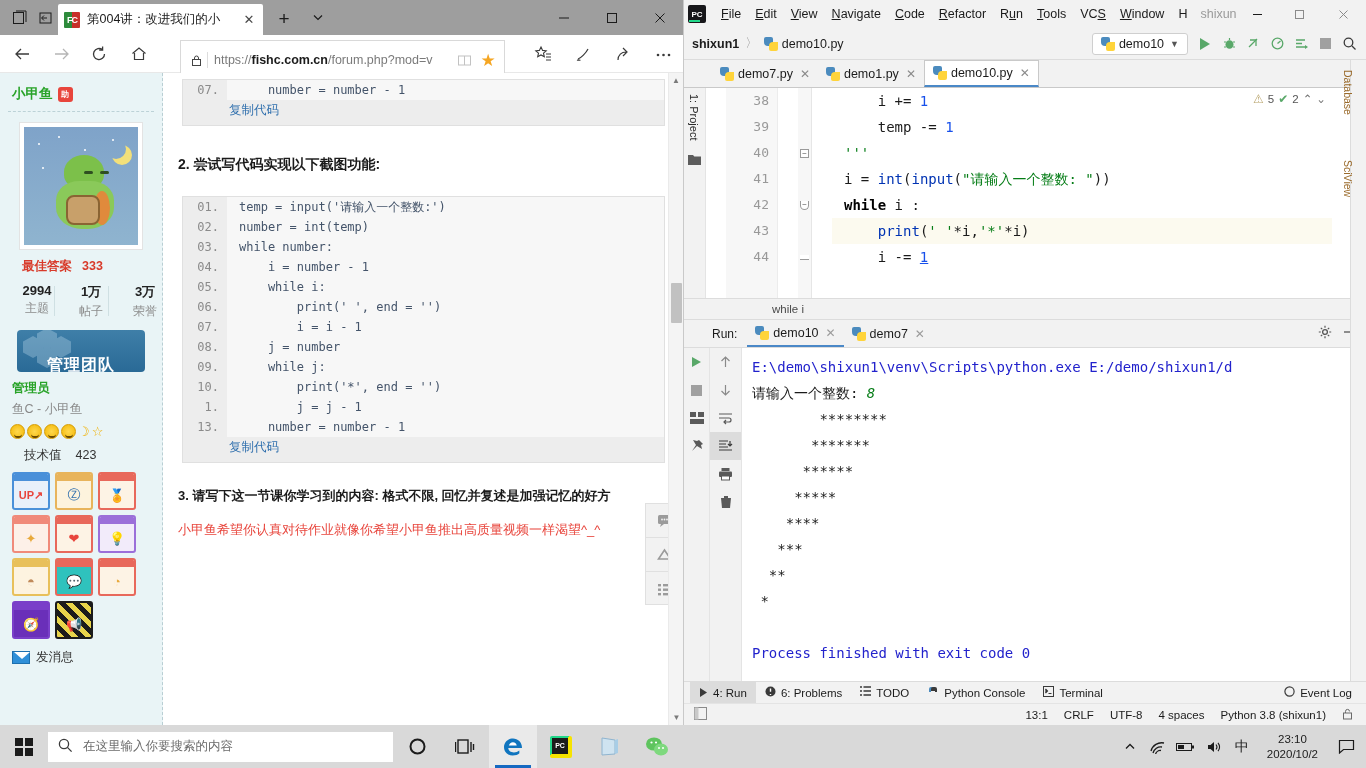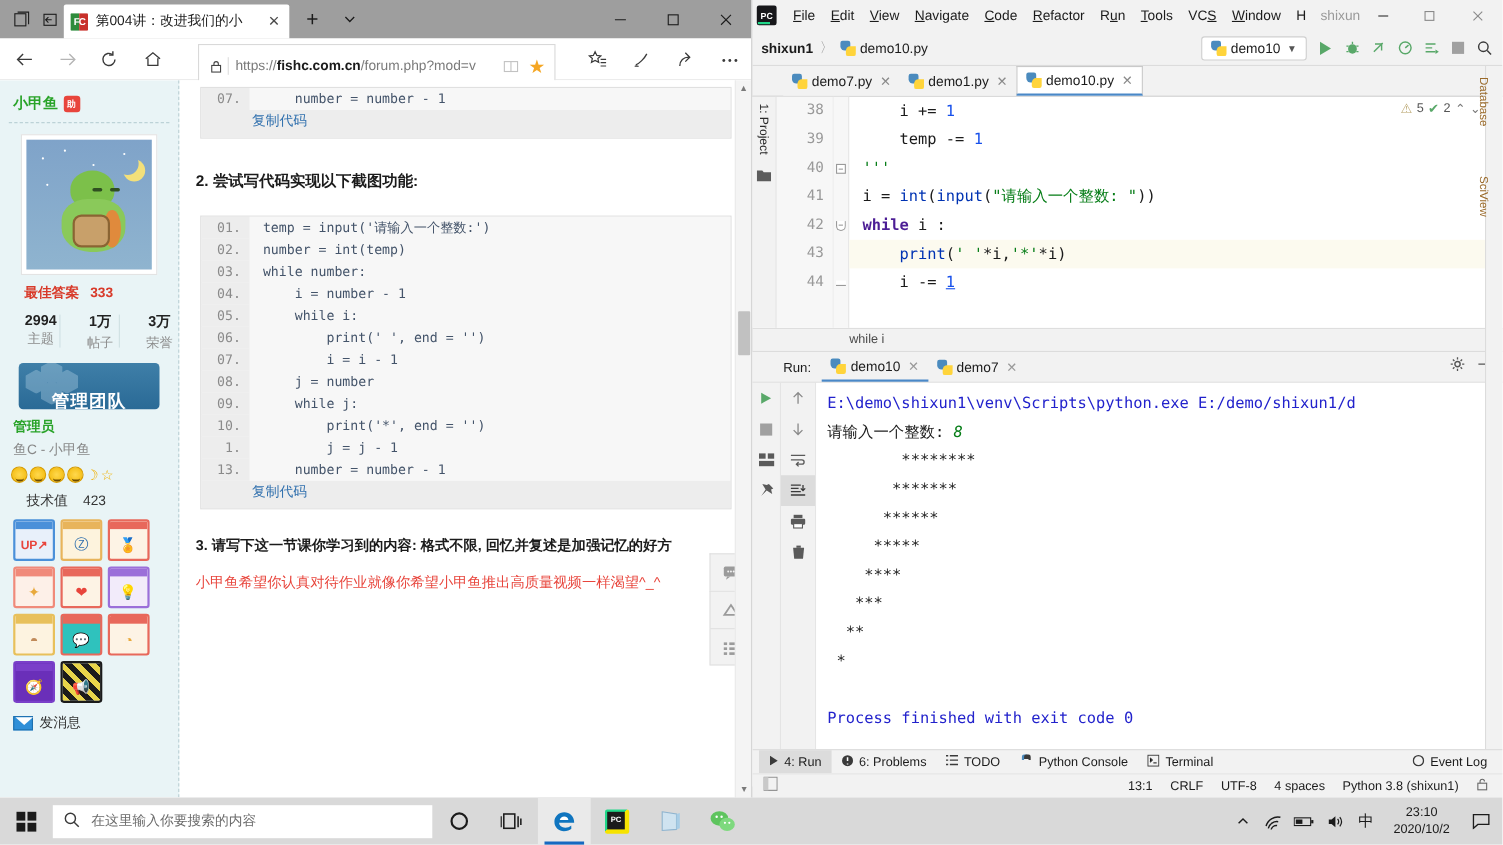--- a/index.html
+++ b/index.html
@@ -132,32 +132,32 @@
   .runcfg .cv { margin-left:6px; font-size:9px; color:#555; }
   .tbtns { display:flex; align-items:center; gap:2px; padding:0 6px; }
   .tbtn { width:22px; height:22px; display:flex; align-items:center; justify-content:center; }
   .tri { width:0; height:0; border-left:10px solid #59a869; border-top:6px solid transparent; border-bottom:6px solid transparent; }
 
   .pc-tabs { height:28px; background:#f2f2f2; display:flex; align-items:flex-end; padding-left:28px; border-bottom:1px solid #c9c9c9; }
   .pc-tab { height:27px; display:flex; align-items:center; padding:0 8px; font-size:12.5px; color:#1b1b1b; background:#f2f2f2; }
   .pc-tab.active { background:#fff; border-top:1px solid #c9c9c9; border-left:1px solid #c9c9c9; border-right:1px solid #c9c9c9; border-bottom:2px solid #4a88c7; }
   .pc-tab .x { margin-left:7px; color:#8a8a8a; font-size:12px; }
 
-  .editor { position:relative; height:210px; background:#fff; display:flex; }
+  .editor { position:relative; height:210px; background:#fff; display:flex;gap:20px; }
   .ed-left-strip { width:22px; background:#f2f2f2; border-right:1px solid #e4e4e4; position:relative; }
   .vlabel { position:absolute; transform-origin:left top; font-size:11px; color:#2a2a2a; white-space:nowrap; }
   .gutter { width:52px; background:#f7f7f7; border-right:1px solid #ececec; }
   .gline { height:26px; line-height:26px; text-align:right; padding-right:8px; font-family:"DejaVu Sans Mono",monospace; font-size:13px; color:#999; }
   .foldcol { width:14px; background:#f7f7f7; border-right:1px solid #e6e6e6; }
   .foldmark { height:26px; display:flex; align-items:center; justify-content:center; }
   .foldbox { width:9px; height:9px; border:1px solid #9a9a9a; color:#555; font-size:8px; line-height:7px; text-align:center; background:#fff; }
   .code { flex:1 1 auto; position:relative; }
   .cline { height:26px; line-height:26px; font-family:"DejaVu Sans Mono",monospace; font-size:14px; white-space:pre; padding-left:12px; color:#1b1b1b; }
   .cline.hl { background:#fcfaef; }
-  .kw { color:#4c1d95; font-weight:bold; }
+  .kw { color:#000000; font-weight:bold; }
   .str { color:#067d17; }
   .num { color:#1750eb; }
   .builtin { color:#0033b3; }
   .warnbar { position:absolute; right:6px; top:4px; display:flex; align-items:center; gap:4px; font-size:11.5px; color:#555; }
   .wtri { color:#b8a36b; font-size:12px; }
   .wchk { color:#59a869; font-size:12px; }
   .ed-right-strip { width:14px; background:#fff; border-left:1px solid #eee; position:relative; }
   .mk { position:absolute; right:1px; width:10px; height:2px; background:#c9b277; }
   .crumbbar { height:22px; background:#f2f2f2; border-top:1px solid #dcdcdc; border-bottom:1px solid #dcdcdc; display:flex; align-items:center; padding-left:88px; font-size:11.5px; color:#4a4a4a; }
 

